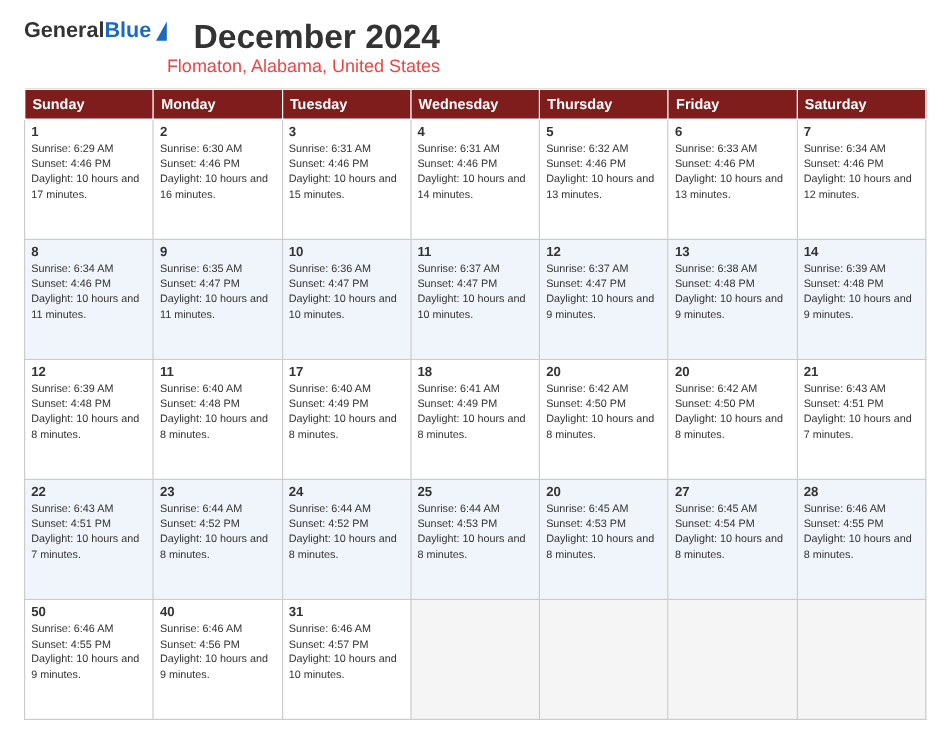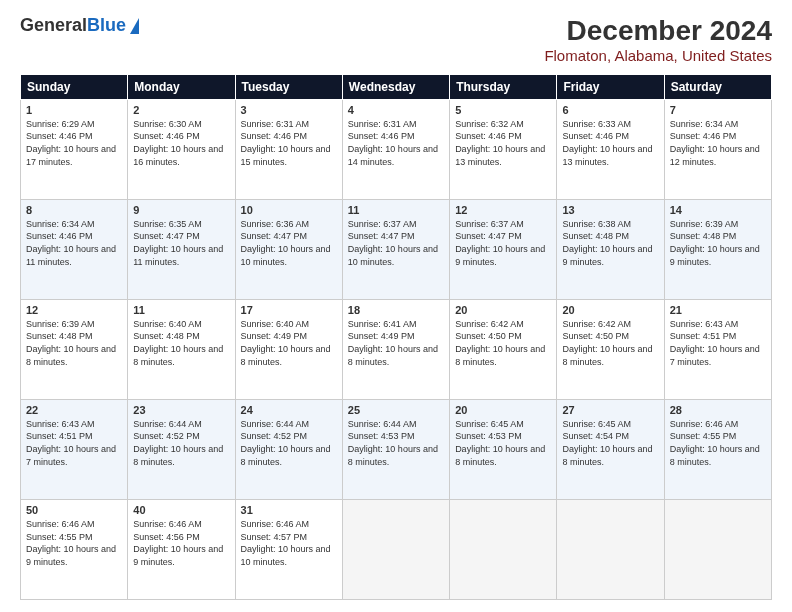--- a/index.html
+++ b/index.html
@@ -12,21 +12,20 @@
     }
     .page {
       width: 792px;
       height: 612px;
       padding: 16px 20px 12px 20px;
       display: flex;
       flex-direction: column;
     }
     .header {
       display: flex;
-      justify-content: space-between;
       align-items: flex-start;
       margin-bottom: 10px;
     }
     .logo {
       display: flex;
       flex-direction: column;
       align-items: flex-start;
     }
     .logo-text {
       font-size: 18px;
@@ -45,31 +44,30 @@
     }
     .title-section h1 {
       font-size: 28px;
       font-weight: bold;
       color: #333;
       line-height: 1.1;
     }
     .title-section h2 {
       font-size: 15px;
       font-weight: normal;
-      color: #7f1d1d;
-      margin-left: 37px;
+      color: #ef4444;
     }
     .calendar {
       flex: 1;
       border-collapse: collapse;
       width: 100%;
       table-layout: fixed;
     }
     .calendar th {
-      background: #0f172a;
+      background: #7f1d1d;
       color: #fff;
       font-size: 12px;
       font-weight: bold;
       text-align: left;
       padding: 5px 6px;
       border: 1px solid #fff;
     }
     .calendar td {
       vertical-align: top;
       border: 1px solid #ccc;

